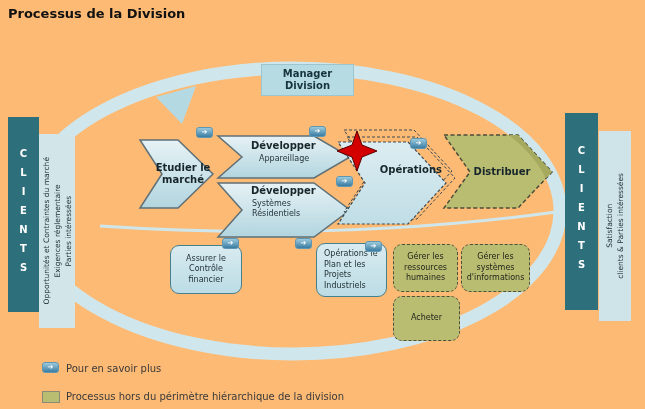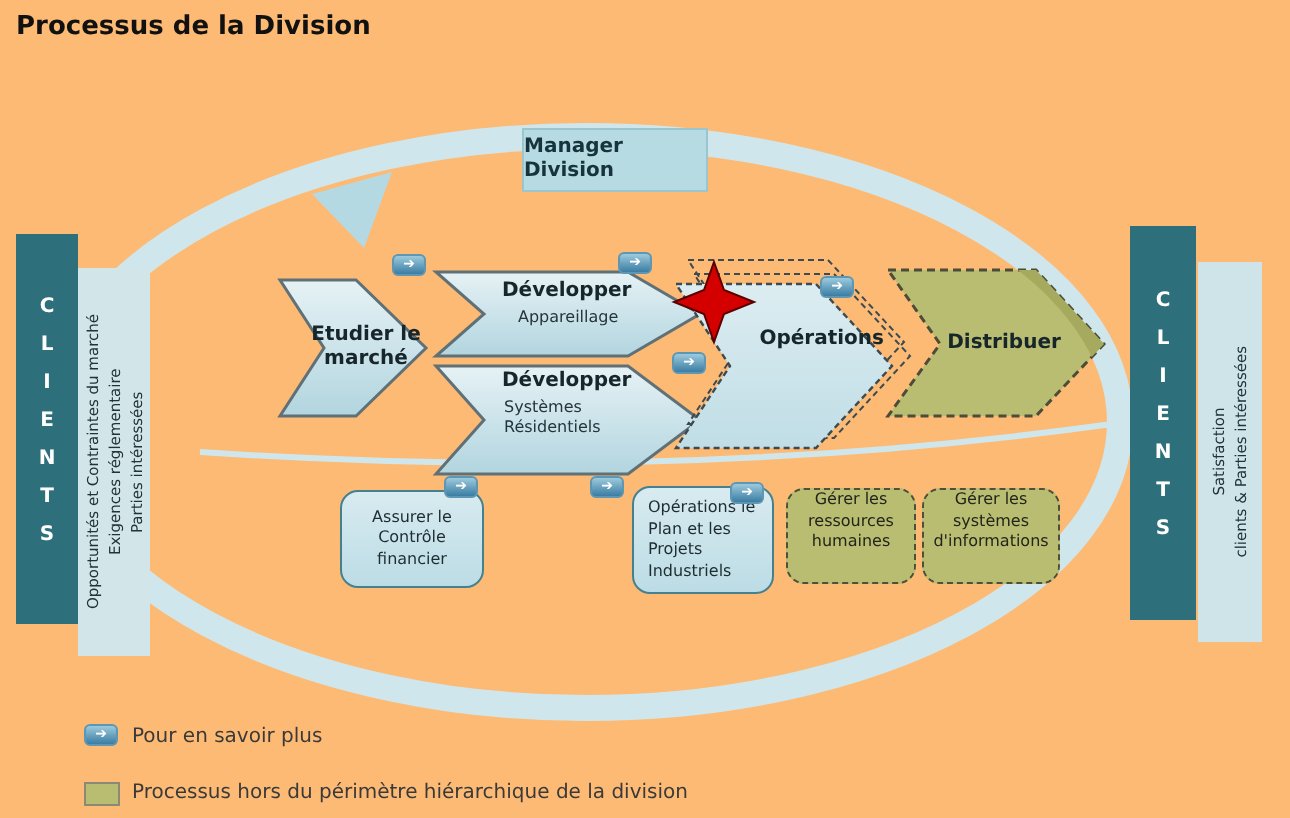--- a/index.html
+++ b/index.html
@@ -5,21 +5,21 @@
   html,body{margin:0;padding:0;background:#fff;}
   #stage{position:relative;width:645px;height:409px;background:#fdba74;overflow:hidden;
          font-family:"DejaVu Sans","Liberation Sans",sans-serif;color:#1c2b30;}
   .abs{position:absolute;}
   #bg{position:absolute;left:0;top:0;}
 
   #title{left:8px;top:6px;font-size:13px;font-weight:bold;color:#111;}
 
   
   #manager{left:261px;top:64px;width:91px;height:30px;background:#b7dbe2;border:1px solid #9cc6cf;
-           display:flex;flex-direction:column;justify-content:center;
+           display:flex;flex-direction:column;align-items:center;justify-content:center;
            font-size:10px;font-weight:bold;color:#17343c;line-height:12px;}
 
   
   .darkbar{background:#2e6f7c;display:flex;align-items:center;justify-content:center;}
   .clients{writing-mode:vertical-rl;text-orientation:upright;color:#fff;font-weight:bold;
            font-size:10px;letter-spacing:8px;}
   .lightbar{display:flex;align-items:center;justify-content:center;}
   .vtext{writing-mode:vertical-rl;transform:rotate(180deg);text-align:center;
          font-size:7.5px;color:#223238;line-height:11px;}
   .vtext span{display:block;}
@@ -44,21 +44,21 @@
   .tealbox{background:linear-gradient(#d8ebf0,#bcdce5);border:1px solid #45808f;border-radius:9px;
            display:flex;flex-direction:column;align-items:center;justify-content:center;
            font-size:8px;line-height:10.5px;color:#1d2d32;text-align:center;}
   #boxA{left:170px;top:245px;width:70px;height:47px;}
   #boxB{left:243px;top:245px;width:69px;height:47px;}
   #boxC{left:316px;top:243px;width:69px;height:52px;align-items:flex-start;padding-left:7px;
         width:62px;text-align:left;}
 
   
   .olivebox{background:#b9bd72;border:1.5px dashed #4f4f3a;border-radius:9px;
-            display:flex;flex-direction:column;align-items:center;justify-content:flex-start;
+            display:flex;flex-direction:column;align-items:center;justify-content:center;
             font-size:8px;line-height:10.5px;color:#23251a;text-align:center;}
   #boxO1{left:393px;top:244px;width:63px;height:46px;}
   #boxO2{left:461px;top:244px;width:67px;height:46px;}
   #boxO3{left:393px;top:296px;width:65px;height:43px;}
 
   
   .infobtn{position:absolute;width:17px;height:11px;border-radius:3px;
            background:linear-gradient(#9ccadc,#3a7da3);border:1px solid #5e97b4;
            display:flex;align-items:center;justify-content:center;cursor:pointer;box-sizing:border-box;}
   .infobtn .glyph{color:#fff;font-size:7px;line-height:7px;font-weight:bold;}
@@ -164,20 +164,23 @@
   <div id="boxO1" class="abs olivebox">
     <span>Gérer les</span>
     <span>ressources</span>
     <span>humaines</span>
   </div>
   <div id="boxO2" class="abs olivebox">
     <span>Gérer les</span>
     <span>systèmes</span>
     <span>d'informations</span>
   </div>
+  <div id="boxO3" class="abs olivebox">
+    <span>Acheter</span>
+  </div>
 
   <div class="infobtn" style="left:196px;top:127px;">
       <span class="glyph">➔</span>
     </div>
   <div class="infobtn" style="left:309px;top:126px;">
       <span class="glyph">➔</span>
     </div>
   <div class="infobtn" style="left:336px;top:176px;">
       <span class="glyph">➔</span>
     </div>

